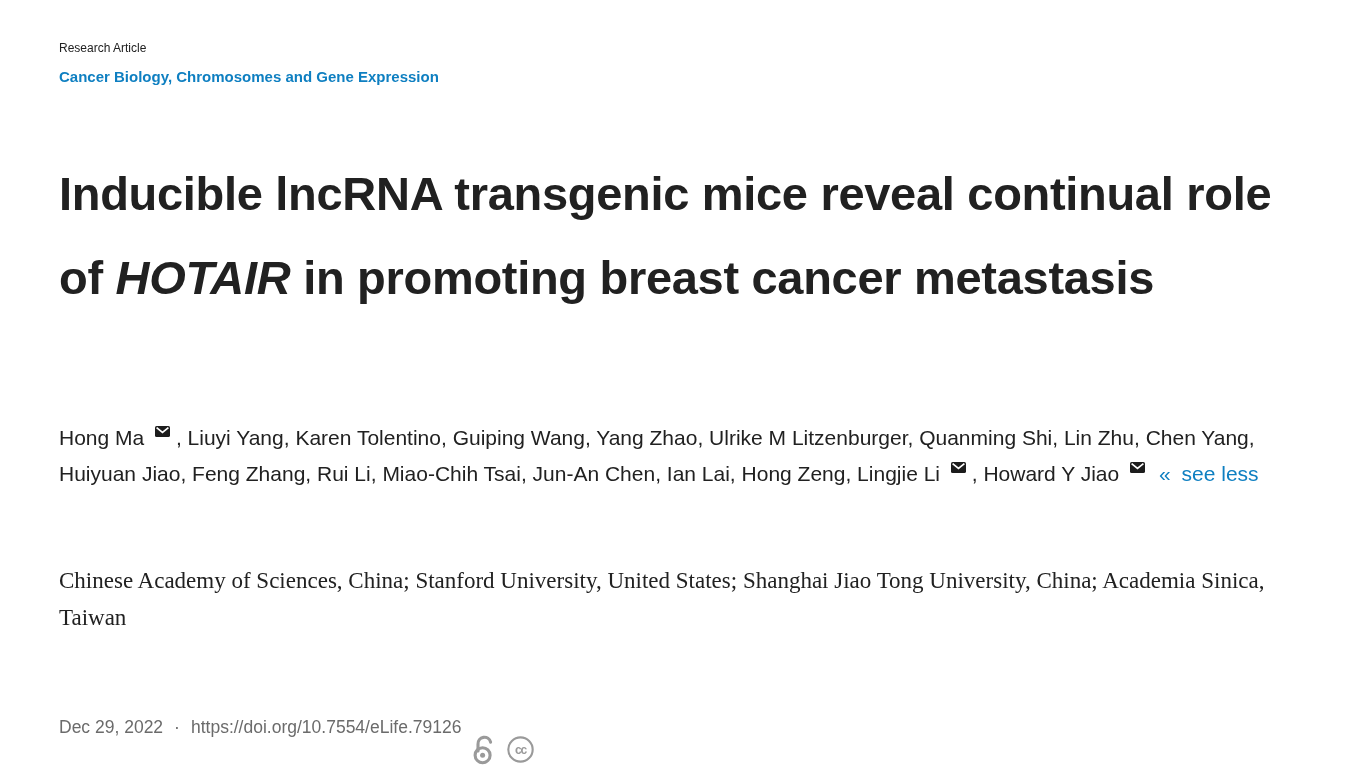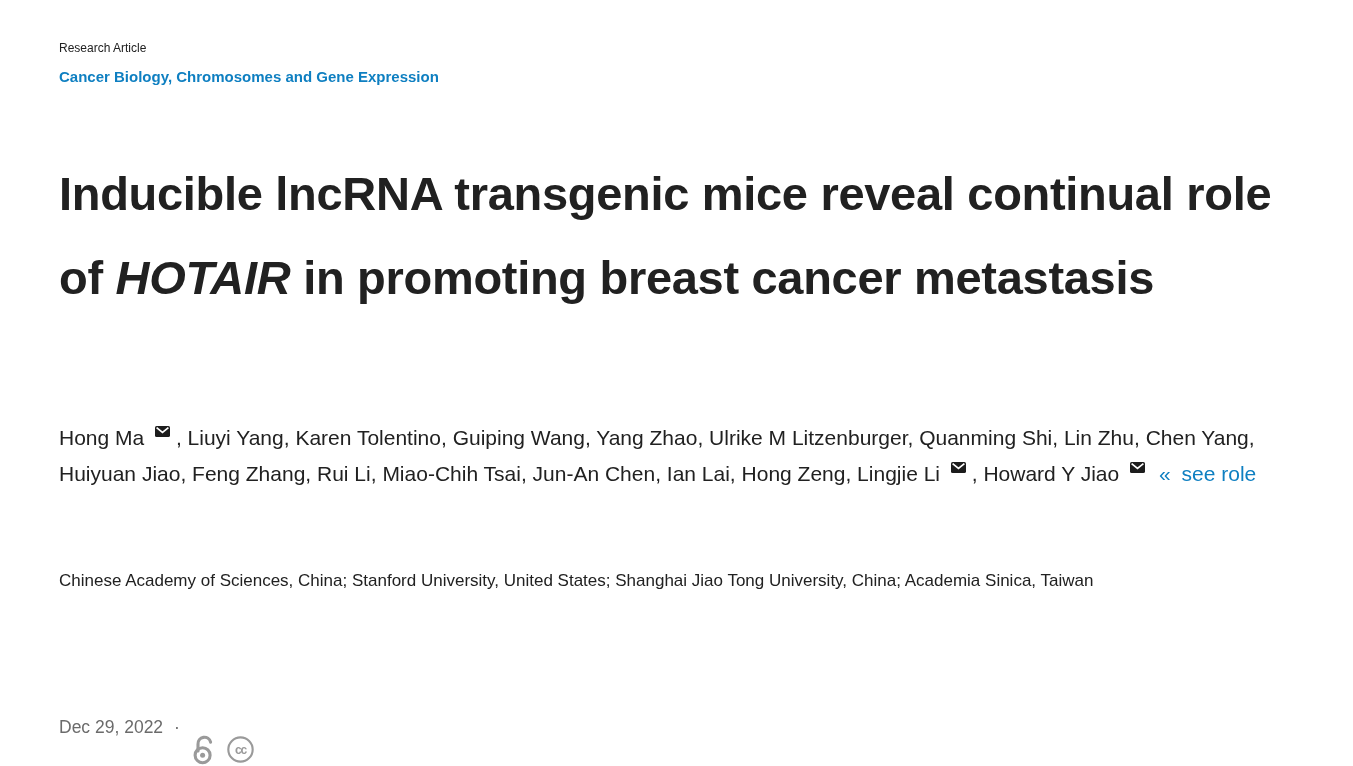--- a/index.html
+++ b/index.html
@@ -41,21 +41,21 @@
   }
   .email-icon svg{display:inline-block;}
   .collapse-symbol{
     color:var(--link-blue);margin-left:8px;font-size:21px;
   }
   .see-less-link{
     color:var(--link-blue);text-decoration:none;cursor:pointer;margin-left:11px;
   }
   .affiliations{
     position:absolute;left:59px;top:562px;width:1246px;margin:0;
-    font-size:17px;line-height:37px;color:var(--text-dark);
+    font-size:23px;line-height:37px;color:var(--text-dark);font-family:Liberation Serif, serif;
   }
   .meta-bar{
     position:absolute;left:59px;top:690px;
     display:flex;align-items:center;gap:10px;
     font-size:17.5px;color:var(--meta-gray);justify-content:flex-end;
   }
   .meta-date{color:var(--meta-gray);}
   .meta-sep{color:var(--meta-gray);padding:0 1px;}
   .doi-link{color:var(--meta-gray);text-decoration:none;cursor:pointer;}
   .badge{display:inline-flex;align-items:center;line-height:0;margin-top:44px;}
@@ -84,27 +84,28 @@
       <path d="M1.6 1.7 L7.5 6.4 L13.4 1.7" fill="none" stroke="#ffffff" stroke-width="1.7"></path>
     </svg>
   </span>
 , <span>Howard Y Jiao</span>
   <span class="email-icon">
     <svg width="15" height="11" viewBox="0 0 15 11">
       <rect x="0" y="0" width="15" height="11" rx="1.6" fill="#1c1c1c"></rect>
       <path d="M1.6 1.7 L7.5 6.4 L13.4 1.7" fill="none" stroke="#ffffff" stroke-width="1.7"></path>
     </svg>
   </span>
-</span><span class="collapse-symbol">«</span><a class="see-less-link">see role</a></p>
+</span><span class="collapse-symbol">«</span><a class="see-less-link">see less</a></p>
 
 <p class="affiliations">Chinese Academy of Sciences, China; Stanford University, United States; Shanghai Jiao Tong University, China; Academia Sinica, Taiwan</p>
 
 <div class="meta-bar">
   <span class="meta-date">Dec 29, 2022</span>
   <span class="meta-sep">·</span>
+  <a class="doi-link">https://doi.org/10.7554/eLife.79126</a>
   <span class="badge">
     <svg width="25" height="31" viewBox="0 0 25 31">
       <path d="M7 17 V10.2 A6.4 6.4 0 0 1 19.6 8.2" fill="none" stroke="#9a9a9a" stroke-width="3.1" stroke-linecap="round"></path>
       <circle cx="11.6" cy="21.2" r="7.5" fill="none" stroke="#9a9a9a" stroke-width="3.1"></circle>
       <circle cx="11.6" cy="21.2" r="2.5" fill="#9a9a9a"></circle>
     </svg>
   </span>
   <span class="badge">
     <svg width="29" height="29" viewBox="0 0 30 30">
       <circle cx="15" cy="15" r="12.6" fill="none" stroke="#9a9a9a" stroke-width="2.2"></circle>

